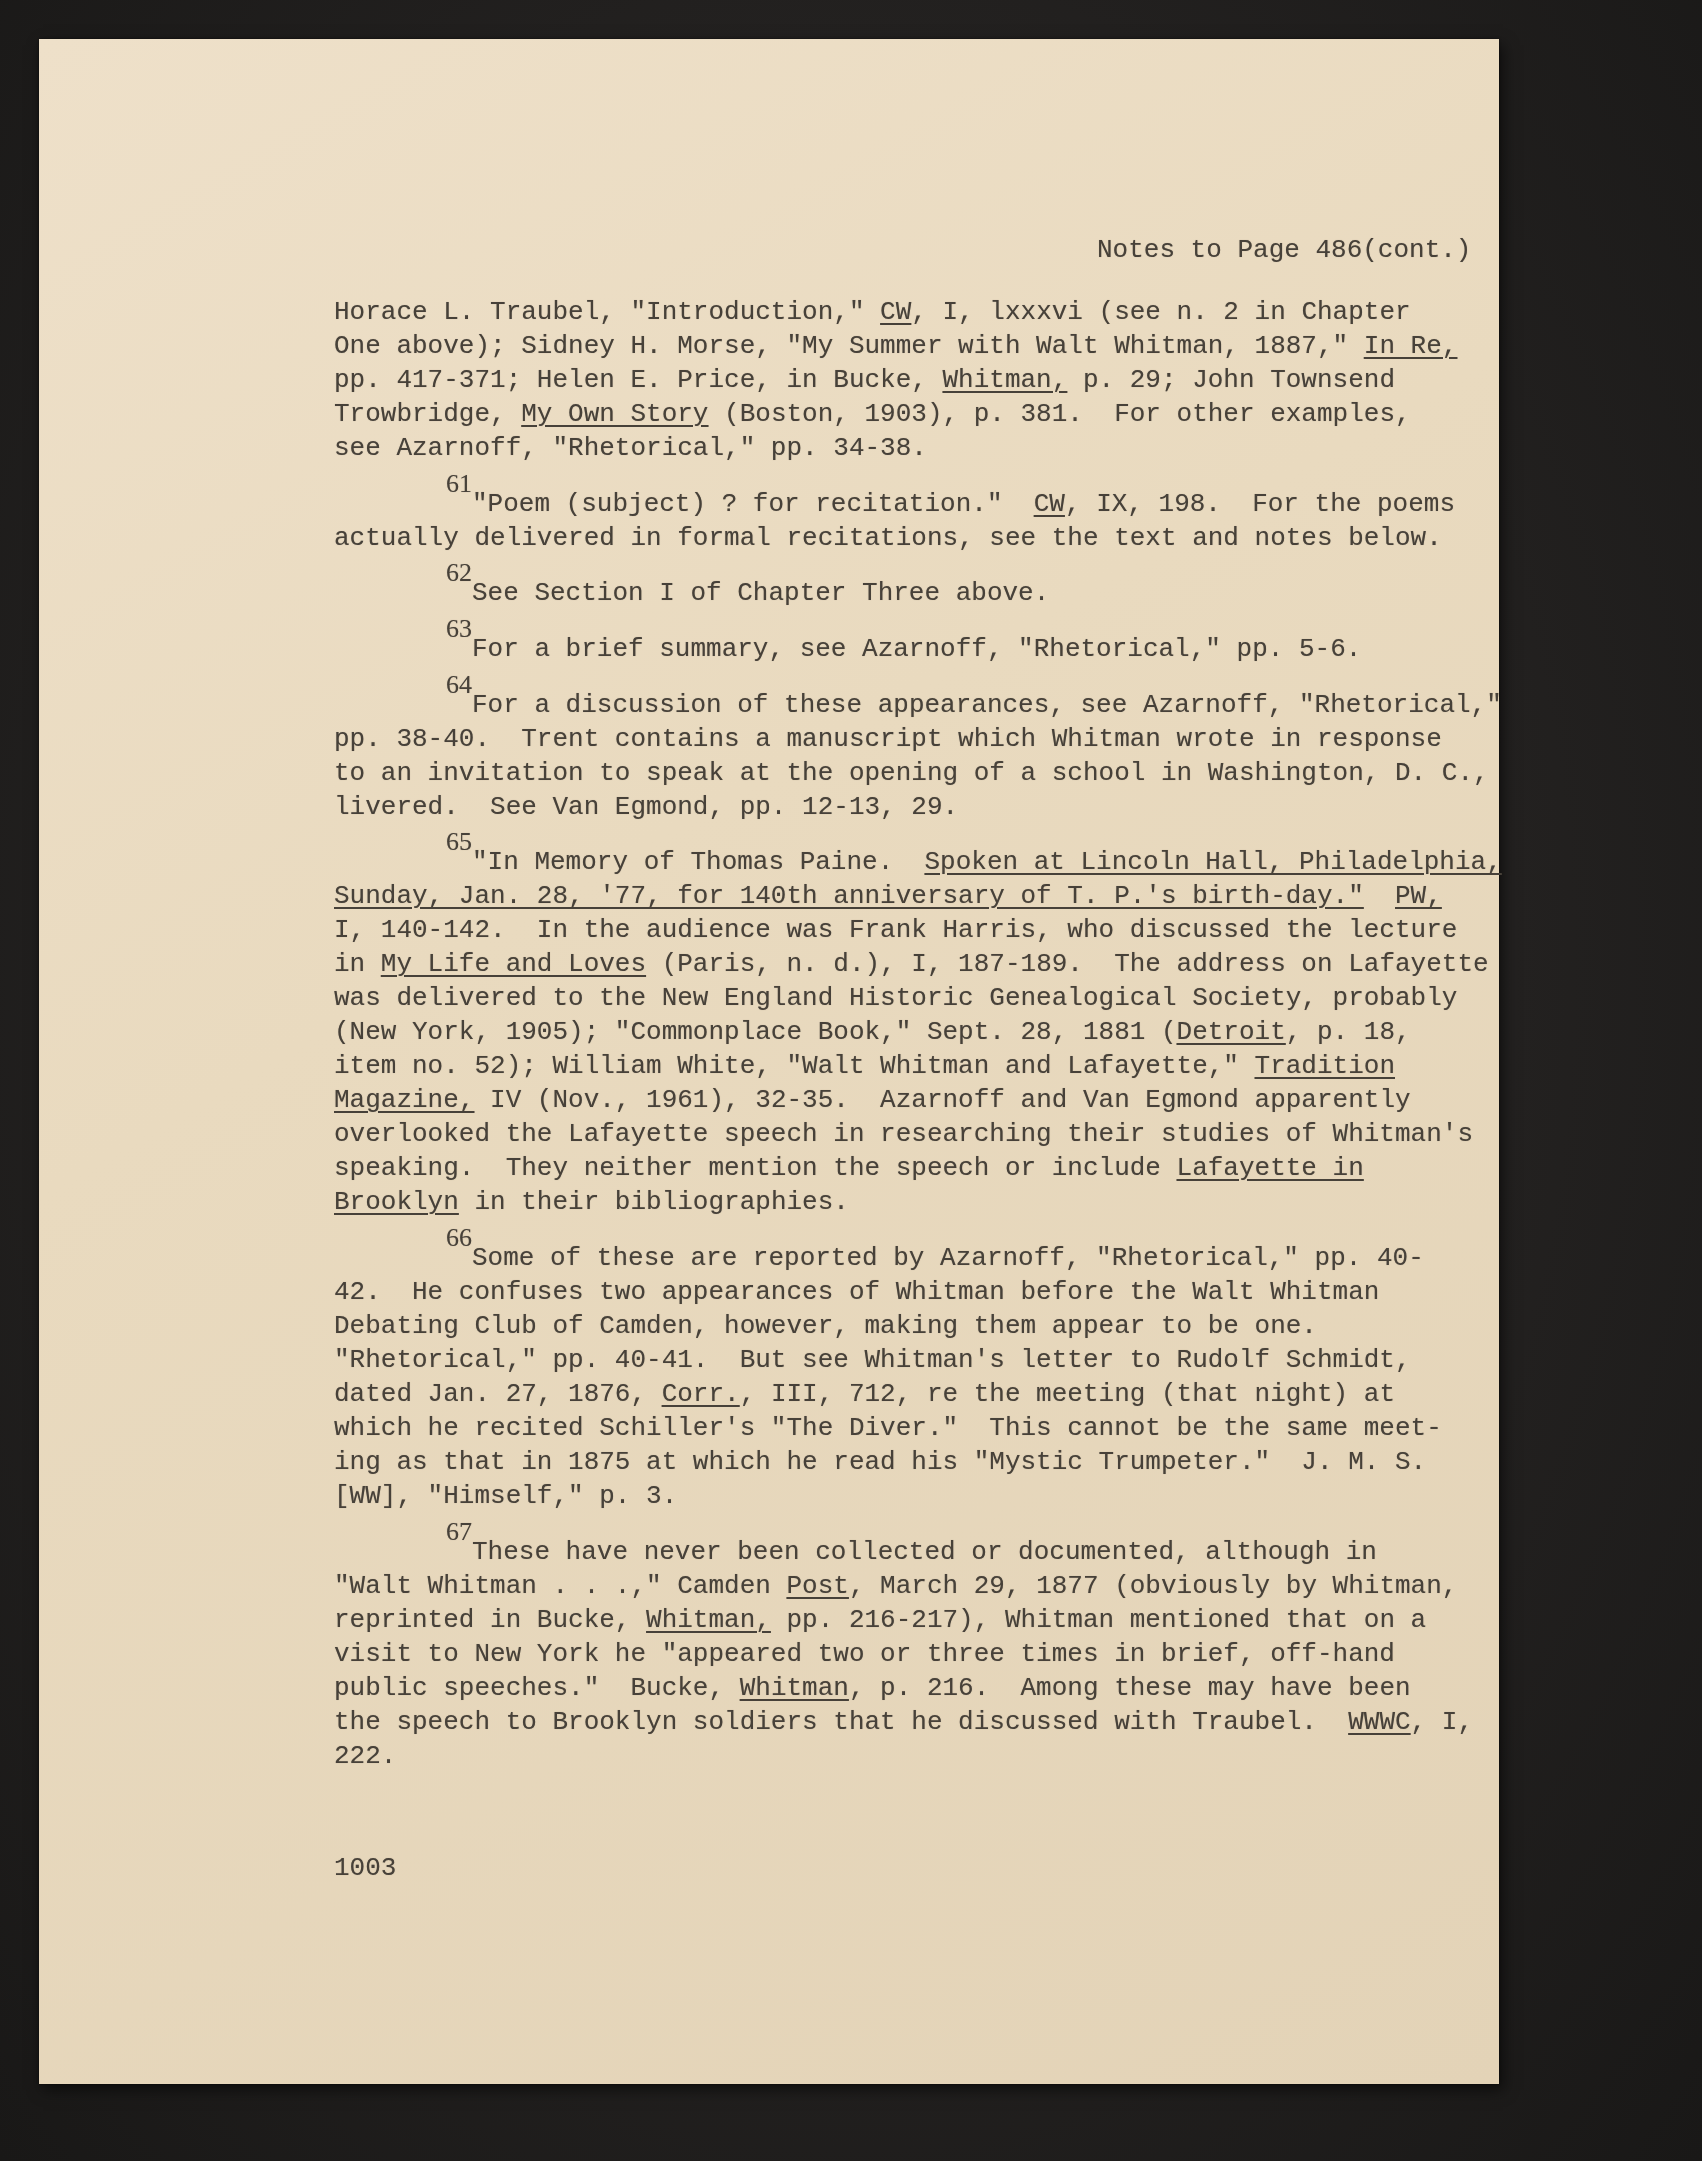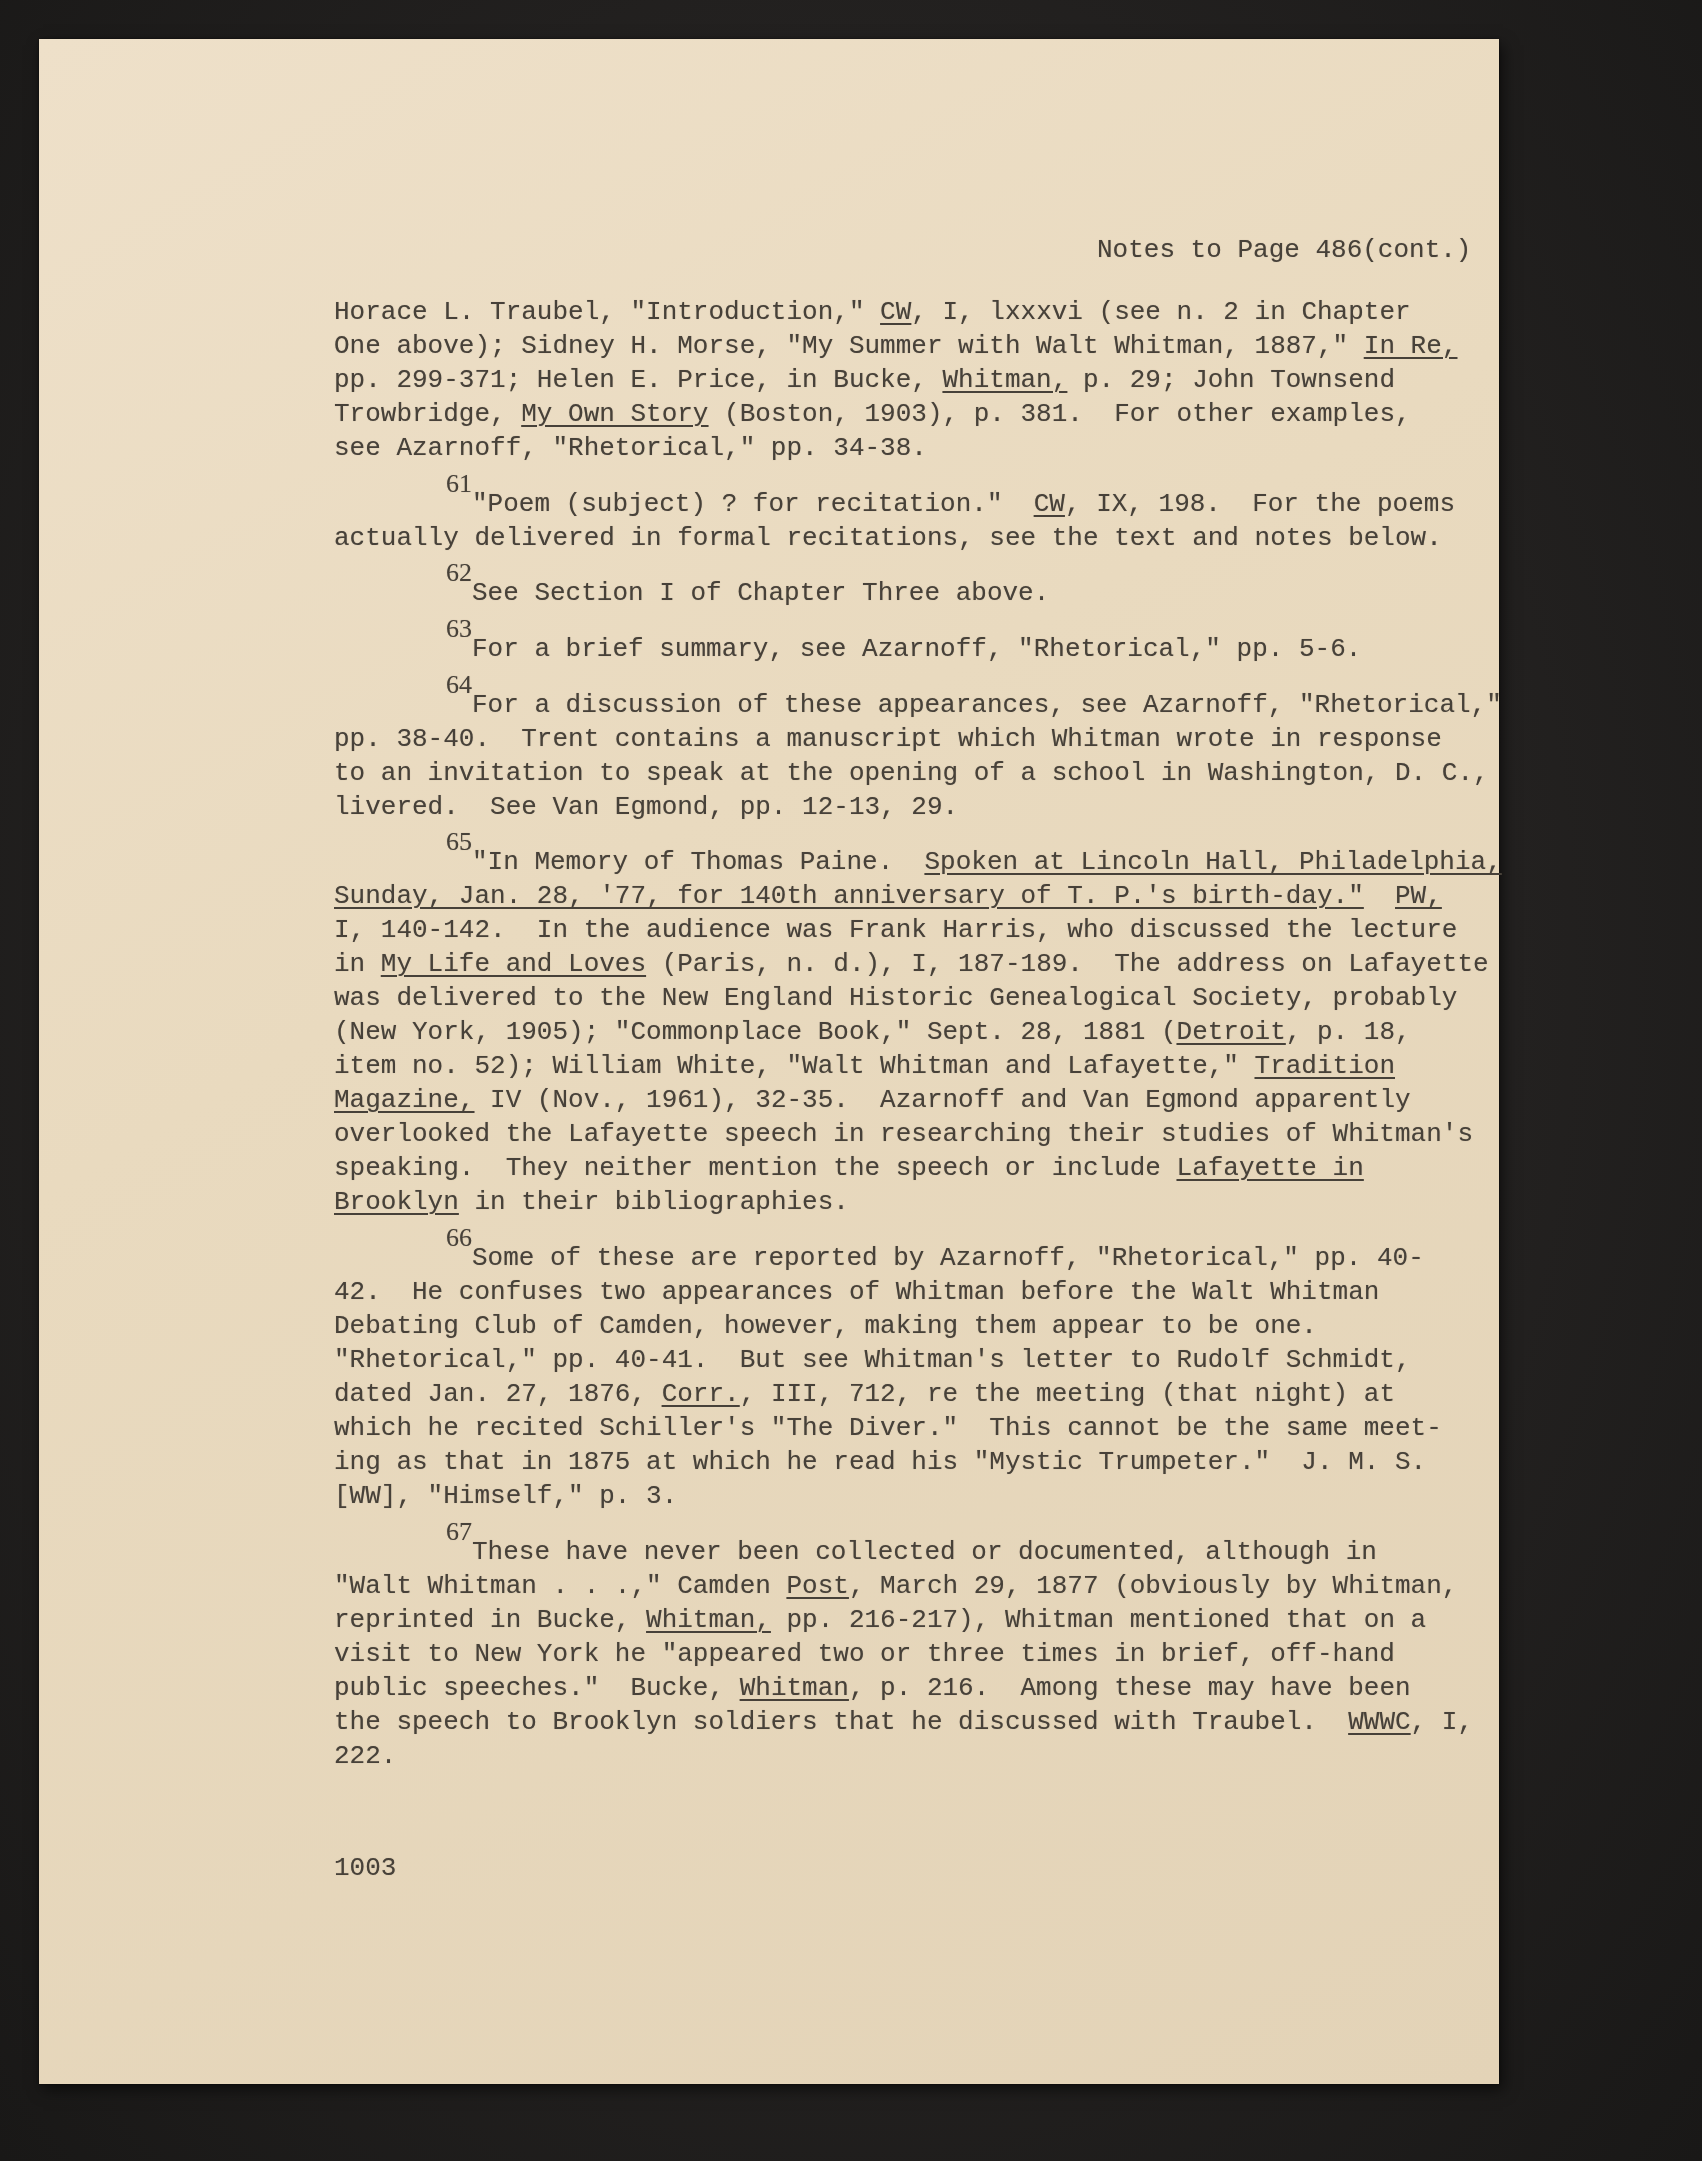--- a/index.html
+++ b/index.html
@@ -75,21 +75,21 @@
 </head>
 <body>
 
 <div class="paper">
   <div class="running-head">Notes to Page 486(cont.)</div>
 
   <div class="text-body">
       <div class="block">
         <div class="line"><span>Horace L. Traubel, "Introduction," </span><span class="u">CW</span><span>, I, lxxxvi (see n. 2 in Chapter</span></div>
         <div class="line"><span>One above); Sidney H. Morse, "My Summer with Walt Whitman, 1887," </span><span class="u">In Re,</span></div>
-        <div class="line"><span>pp. 299-371; Helen E. Price, in Bucke, </span><span class="u">Whitman,</span><span> p. 29; John Townsend</span></div>
+        <div class="line"><span>pp. 417-371; Helen E. Price, in Bucke, </span><span class="u">Whitman,</span><span> p. 29; John Townsend</span></div>
         <div class="line"><span>Trowbridge, </span><span class="u">My Own Story</span><span> (Boston, 1903), p. 381.  For other examples,</span></div>
         <div class="line"><span>see Azarnoff, "Rhetorical," pp. 34-38.</span></div>
       </div>
       <div class="block gap">
         <div class="line fn-first"><span class="sup">61</span><span>"Poem (subject) ? for recitation."  </span><span class="u">CW</span><span>, IX, 198.  For the poems</span></div>
         <div class="line"><span>actually delivered in formal recitations, see the text and notes below.</span></div>
       </div>
       <div class="block gap">
         <div class="line fn-first"><span class="sup">62</span><span>See Section I of Chapter Three above.</span></div>
       </div>

